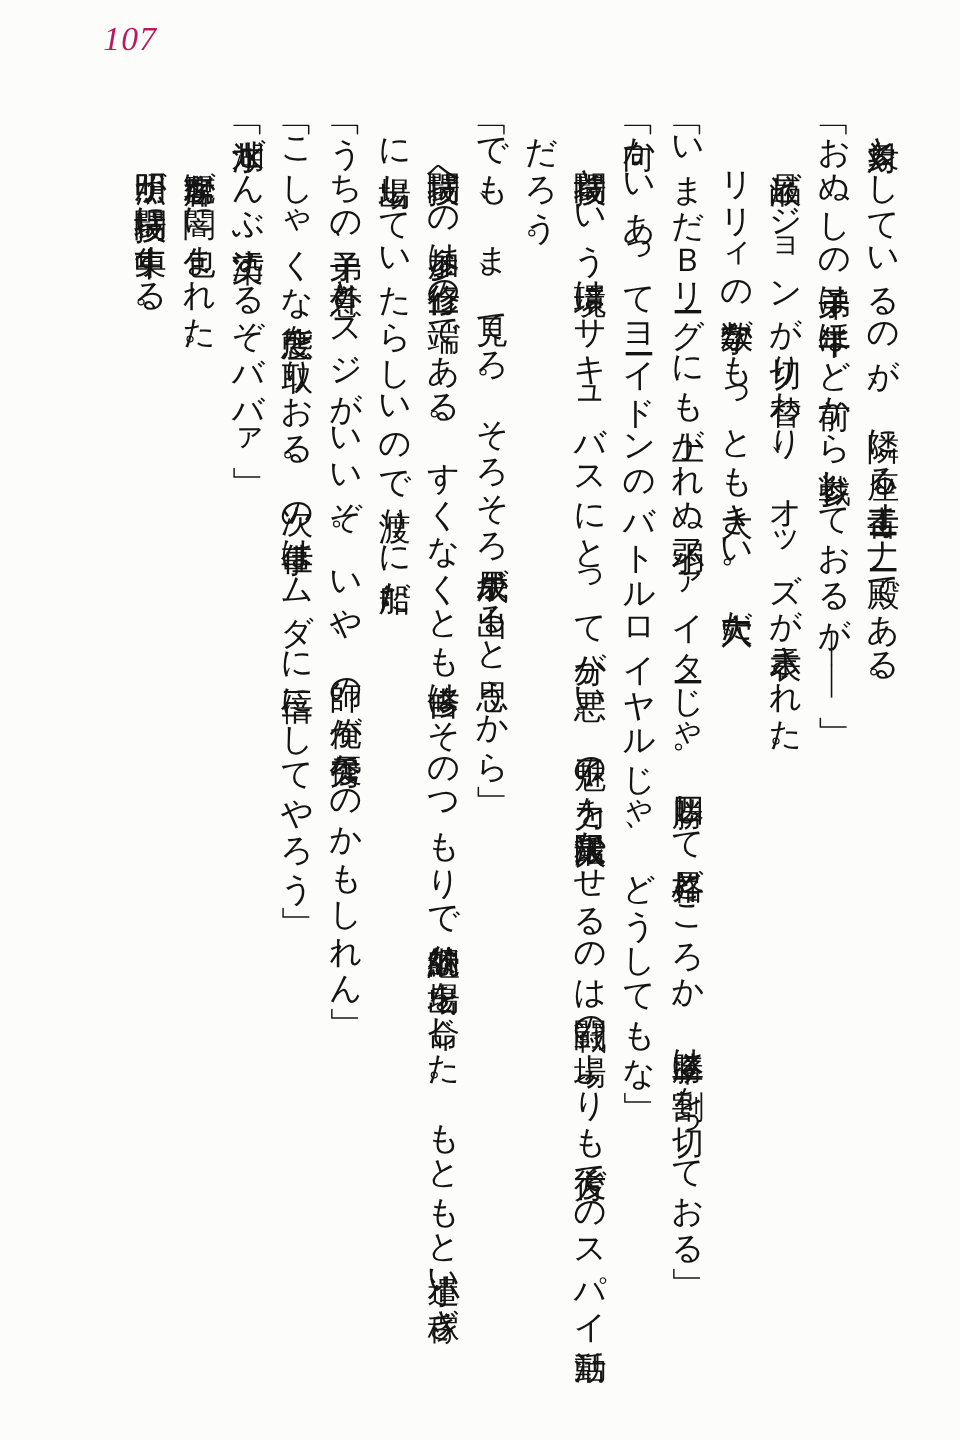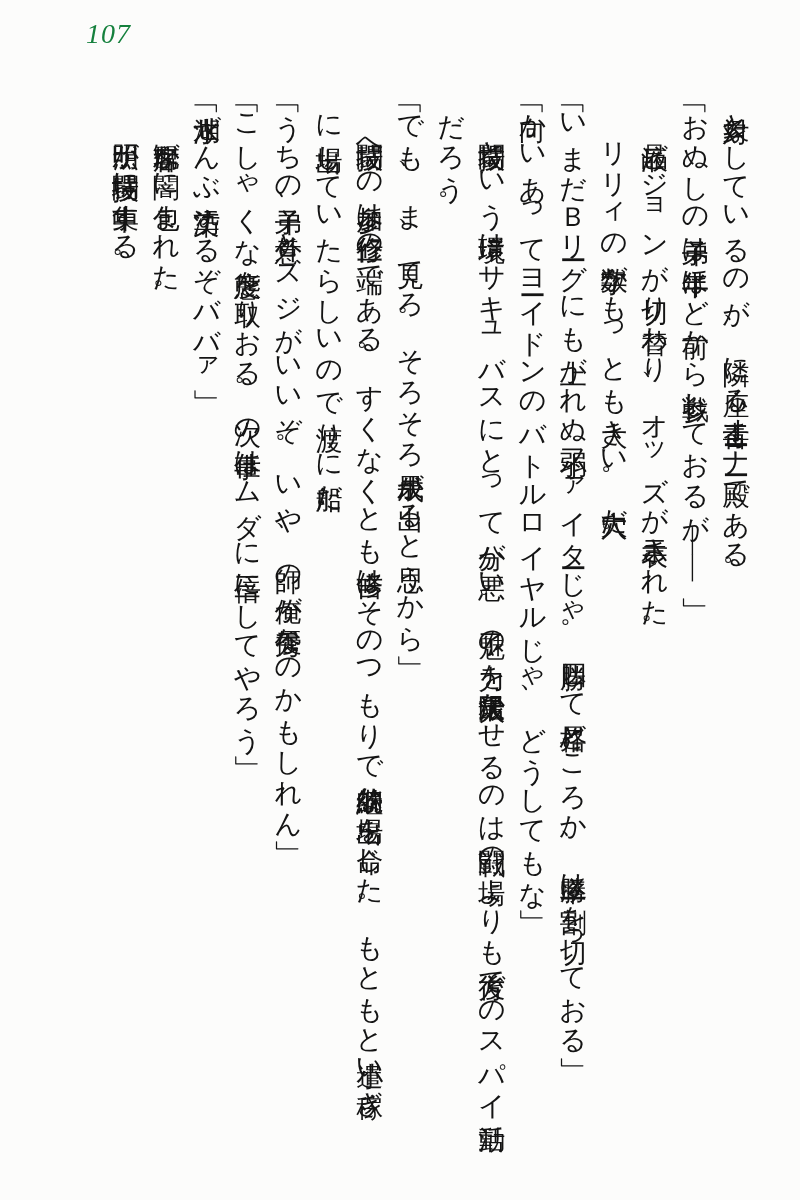--- a/index.html
+++ b/index.html
@@ -19,21 +19,21 @@
     inset: 0;
     background: #fcfcfb;
   }
   .page-number {
     position: absolute;
     top: 18px;
     left: 86px;
     font-size: 28px;
     font-style: italic;
     letter-spacing: 1px;
-    color: #15803d;
+    color: #be185d;
     font-family: "Liberation Serif", serif;
   }
   .vertical-text-block {
     position: absolute;
     top: 96px;
     right: 44px;
     height: 1030px;
     writing-mode: vertical-rl;
     -webkit-writing-mode: vertical-rl;
     text-orientation: mixed;

